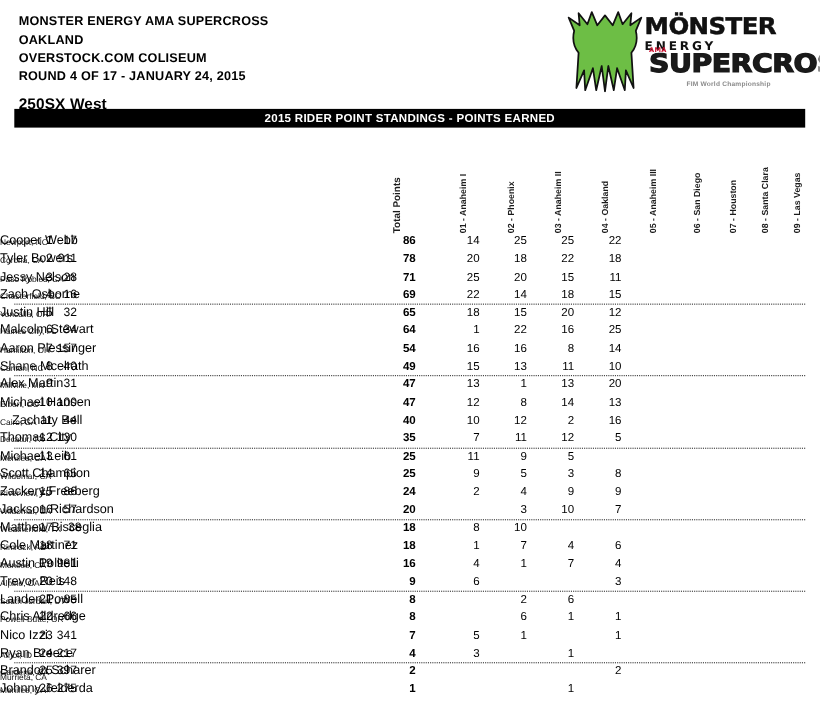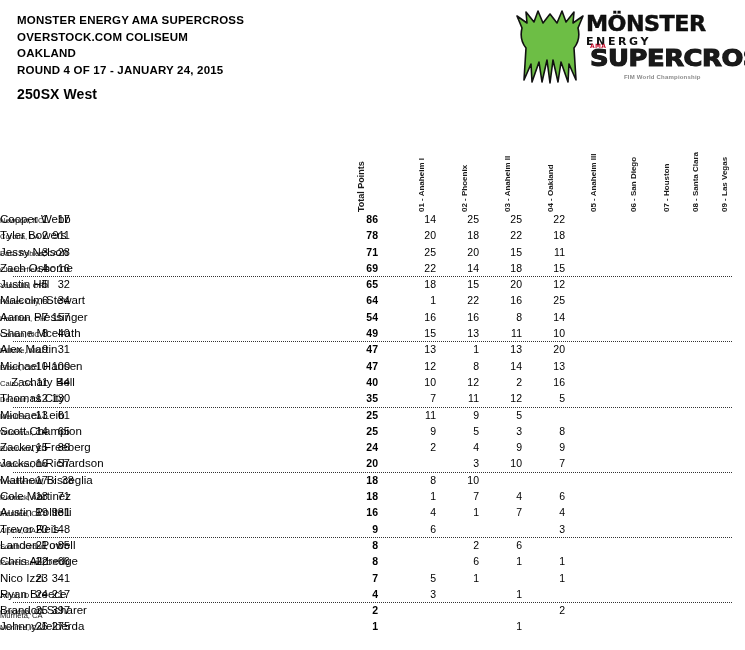--- a/index.html
+++ b/index.html
@@ -107,22 +107,22 @@
   .c.tp    { width: 26px; text-align: right; font-weight: bold; font-size: 10.5px; }
   .c.rp    { width: 26px; text-align: right; font-size: 10.5px; }
 </style>
 </head>
 <body>
 
 <div id="page">
 
   <div class="event-head">
     <div class="line">MONSTER ENERGY AMA SUPERCROSS</div>
+    <div class="line">OAKLAND</div>
     <div class="line">OVERSTOCK.COM COLISEUM</div>
-    <div class="line">OAKLAND</div>
     <div class="line">ROUND 4 OF 17 - JANUARY 24, 2015</div>
     <div class="class-line">250SX West</div>
   </div>
 
   <div class="logo-wrap">
     <svg class="claw" viewBox="0 0 72 74">
       <g stroke="#111" stroke-width="1.6" fill="#6DBE45" stroke-linejoin="round">
         <path d="M8 18 L3 6 L13 13 L12 2 L20 12 L24 1 L29 13 L36 4 L43 13 L48 1 L52 12 L60 2 L59 13 L69 6 L64 18
                  C66 26 64 33 60 38 L62 70 L55 54 L54 72 L47 52 L44 72 L39 50 L36 73 L33 50 L28 72 L25 52 L18 72
                  L17 54 L10 70 L12 38 C8 33 6 26 8 18 Z"></path>
@@ -130,20 +130,23 @@
     </svg>
     <div class="logo-txt">
       <div class="monster-word">MÖNSTER</div>
       <div class="energy-word">ENERGY</div>
     </div>
     <div class="ama-badge" style="left:88px;">AMA</div>
     <div class="supercross-word" style="left:88px;">SUPERCROSS</div>
     <div class="fim-word" style="left:122px;">FIM World Championship</div>
   </div>
 
+  <div class="banner">
+    <span>2015 RIDER POINT STANDINGS  - POINTS EARNED</span>
+  </div>
 
   <div class="table">
     <div class="colhead" id="colhead">
         <div class="vhead total" style="left: 366px;">Total Points</div>
         <div class="vhead" style="left: 426px;">01 - Anaheim I</div>
         <div class="vhead" style="left: 469px;">02 - Phoenix</div>
         <div class="vhead" style="left: 512px;">03 - Anaheim II</div>
         <div class="vhead" style="left: 555px;">04 - Oakland</div>
         <div class="vhead" style="left: 598px;">05 - Anaheim III</div>
         <div class="vhead" style="left: 638px;">06 - San Diego</div>

